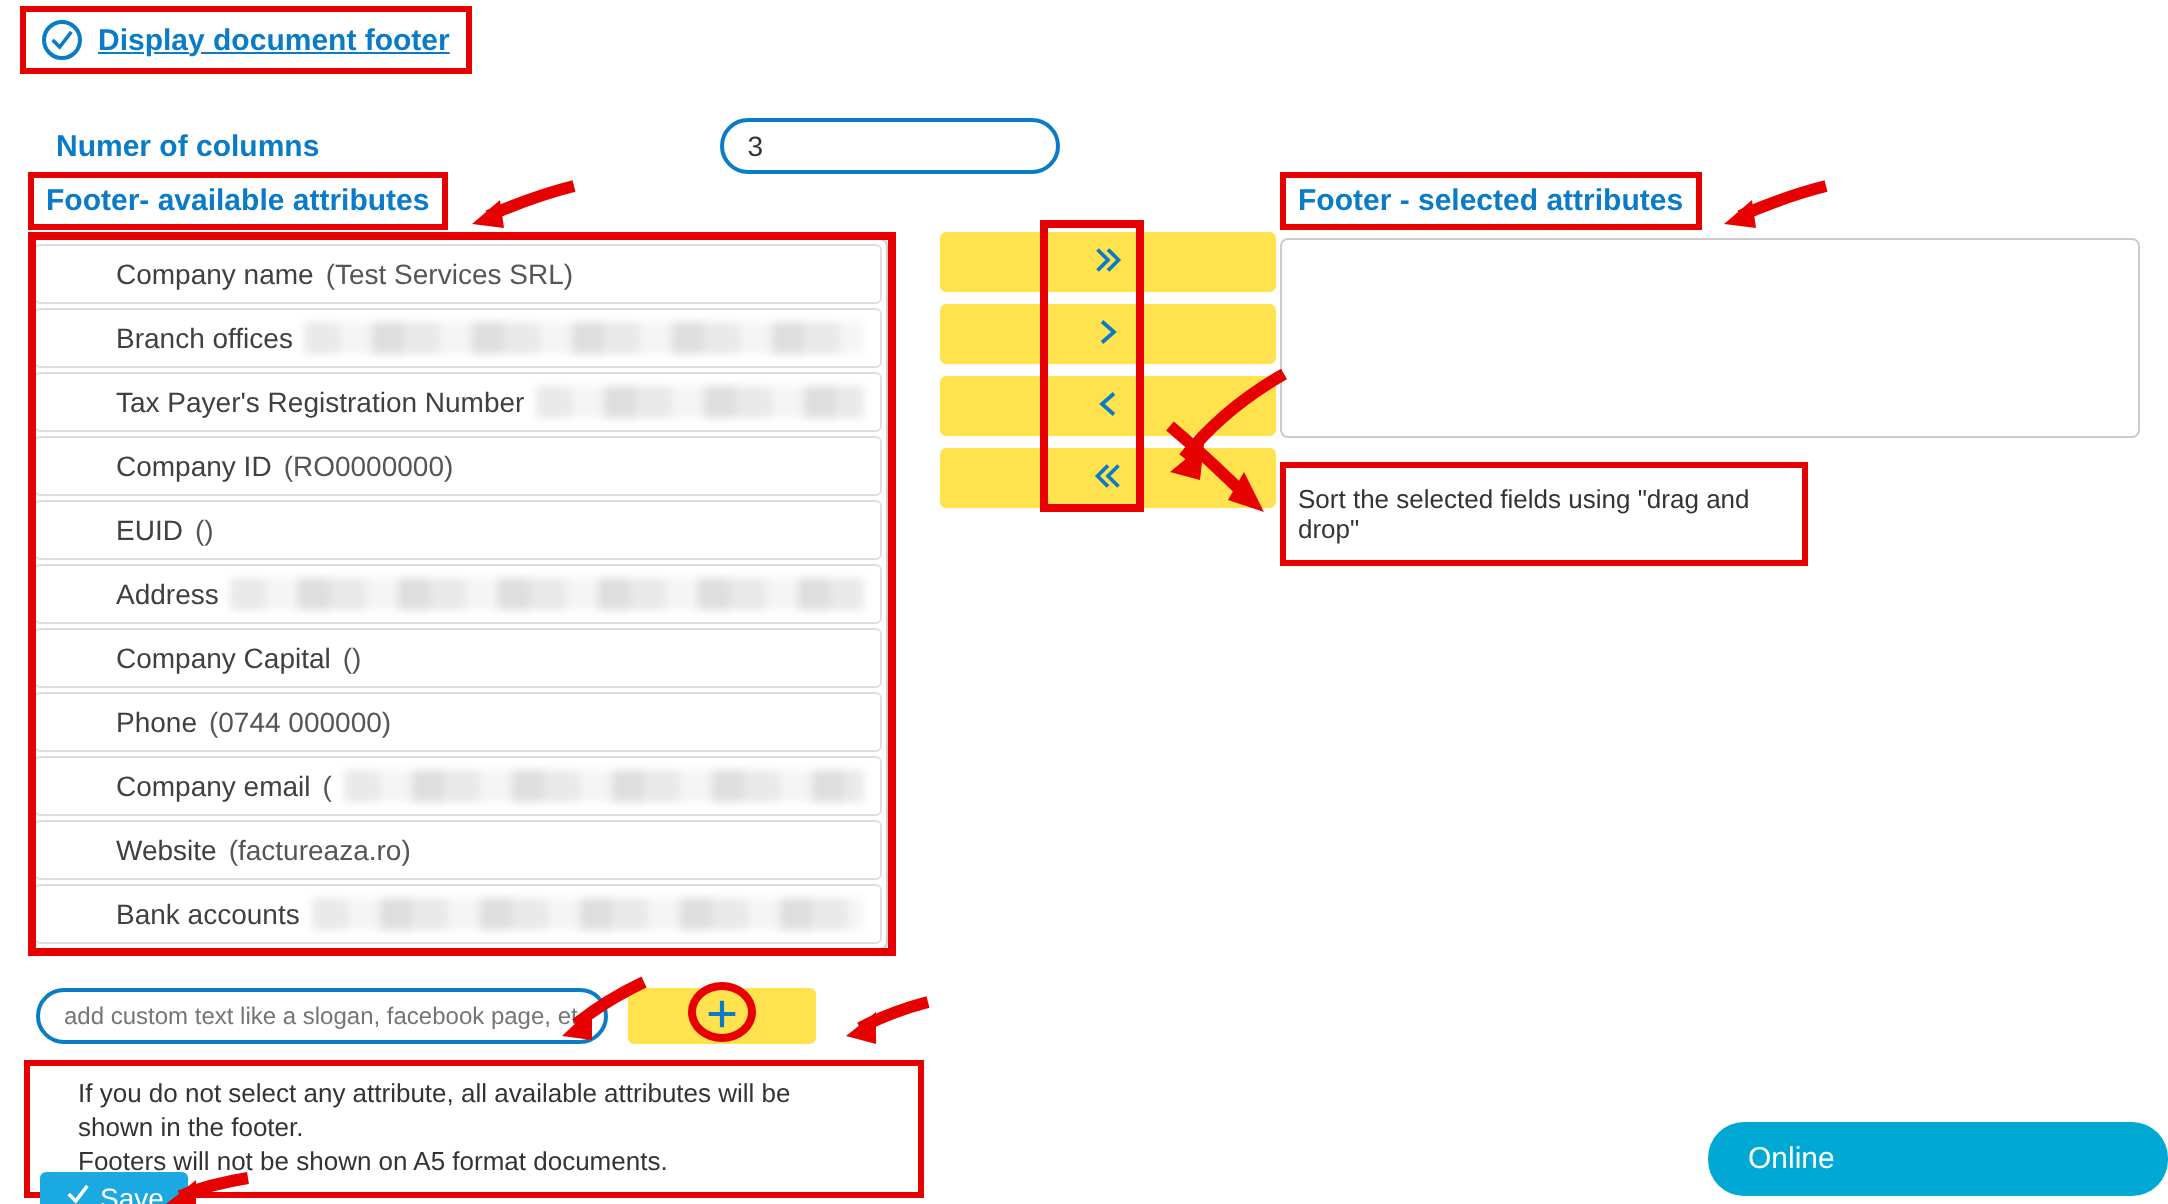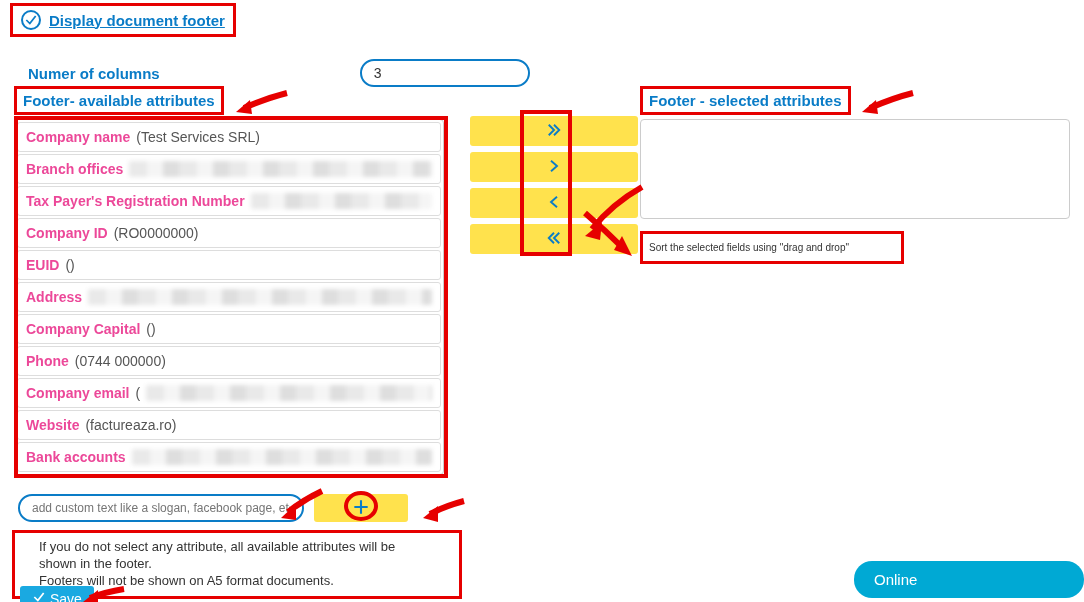--- a/index.html
+++ b/index.html
@@ -86,21 +86,21 @@
   .list-row {
     border: 1px solid #ddd;
     border-radius: 3px;
     margin: 2px;
     padding: 6px 8px;
     display: flex;
     align-items: center;
     gap: 6px;
     cursor: grab;
   }
-  .list-row .rlabel { font-weight: bold; color: #ec4899; white-space: nowrap; }
+  .list-row .rlabel { font-weight: normal; color: #404040; white-space: nowrap; margin-left: 32px; }
   .list-row .rval { color: #555; }
   .blur-block {
     background: repeating-linear-gradient(90deg,#e9e9e9 0 18px,#f5f5f5 18px 34px,#dedede 34px 50px);
     filter: blur(2px);
     height: 16px;
     flex: 1;
     border-radius: 2px;
   }
   .transfer-btns {
     position: absolute;
@@ -124,21 +124,21 @@
   .tbtn-redbox {
     position: absolute;
     left: 520px; top: 110px;
     width: 52px; height: 146px;
     border: 4px solid #e60000;
     pointer-events: none;
   }
   .selected-hint {
     border: 3px solid #e60000;
     padding: 8px 6px;
-    font-size: 10px;
+    font-size: 13px;
     color: #333;
     width: 264px;
     margin-top: 12px;
   }
   .selected-list {
     height: 100px;
   }
   .custom-row {
     position: absolute;
     left: 18px;

